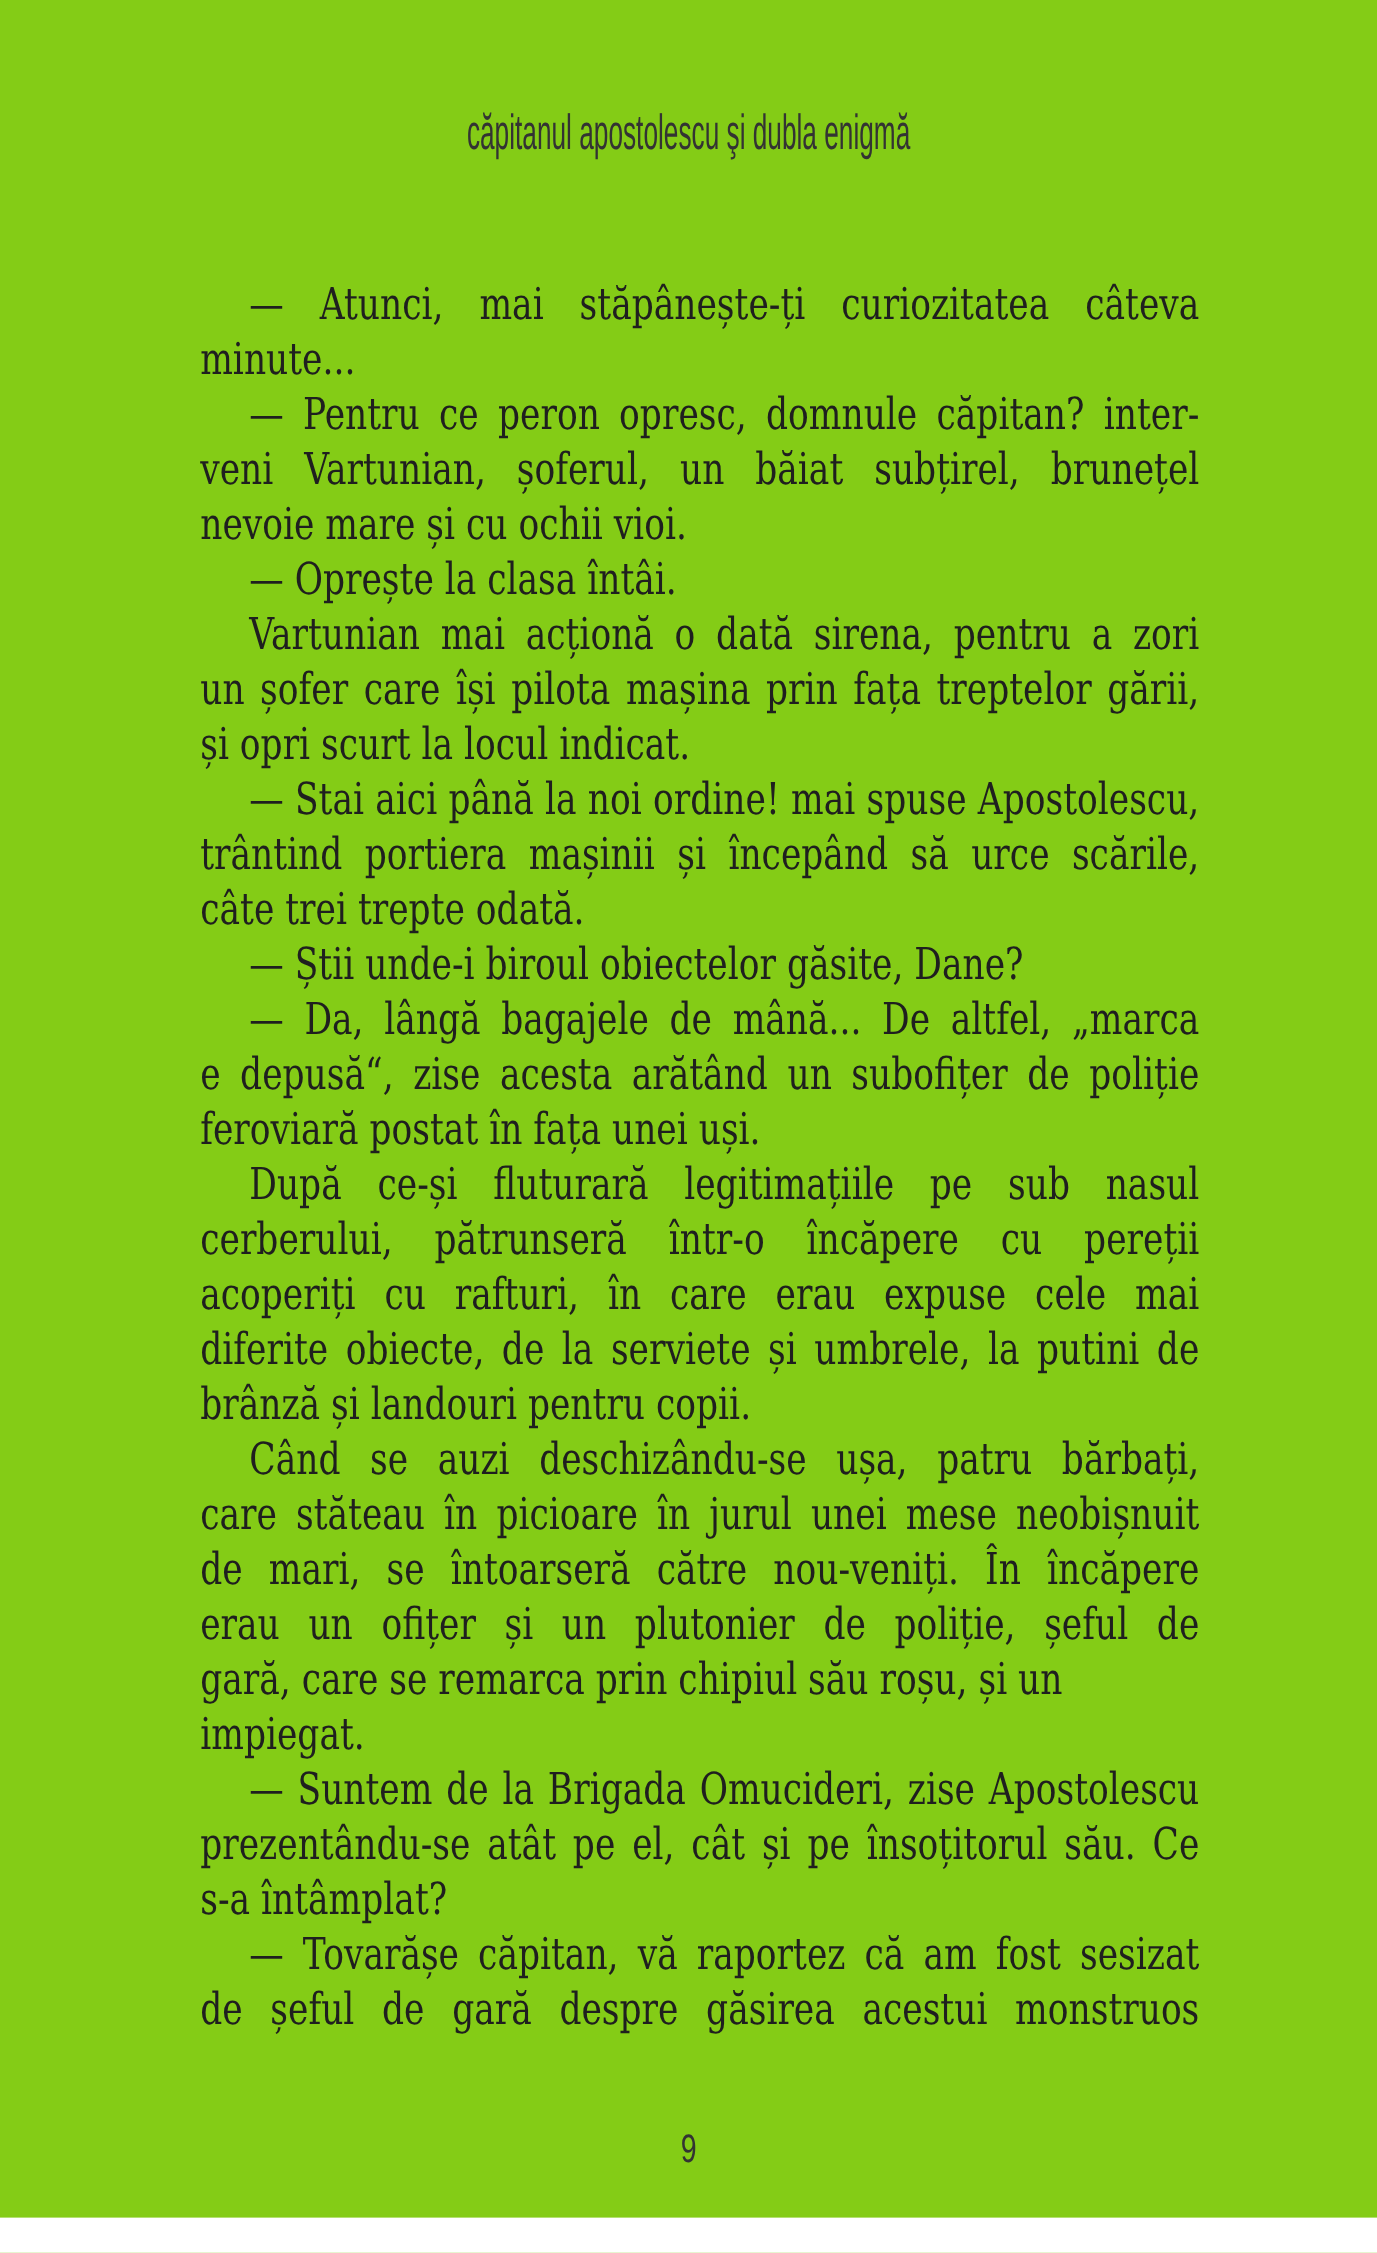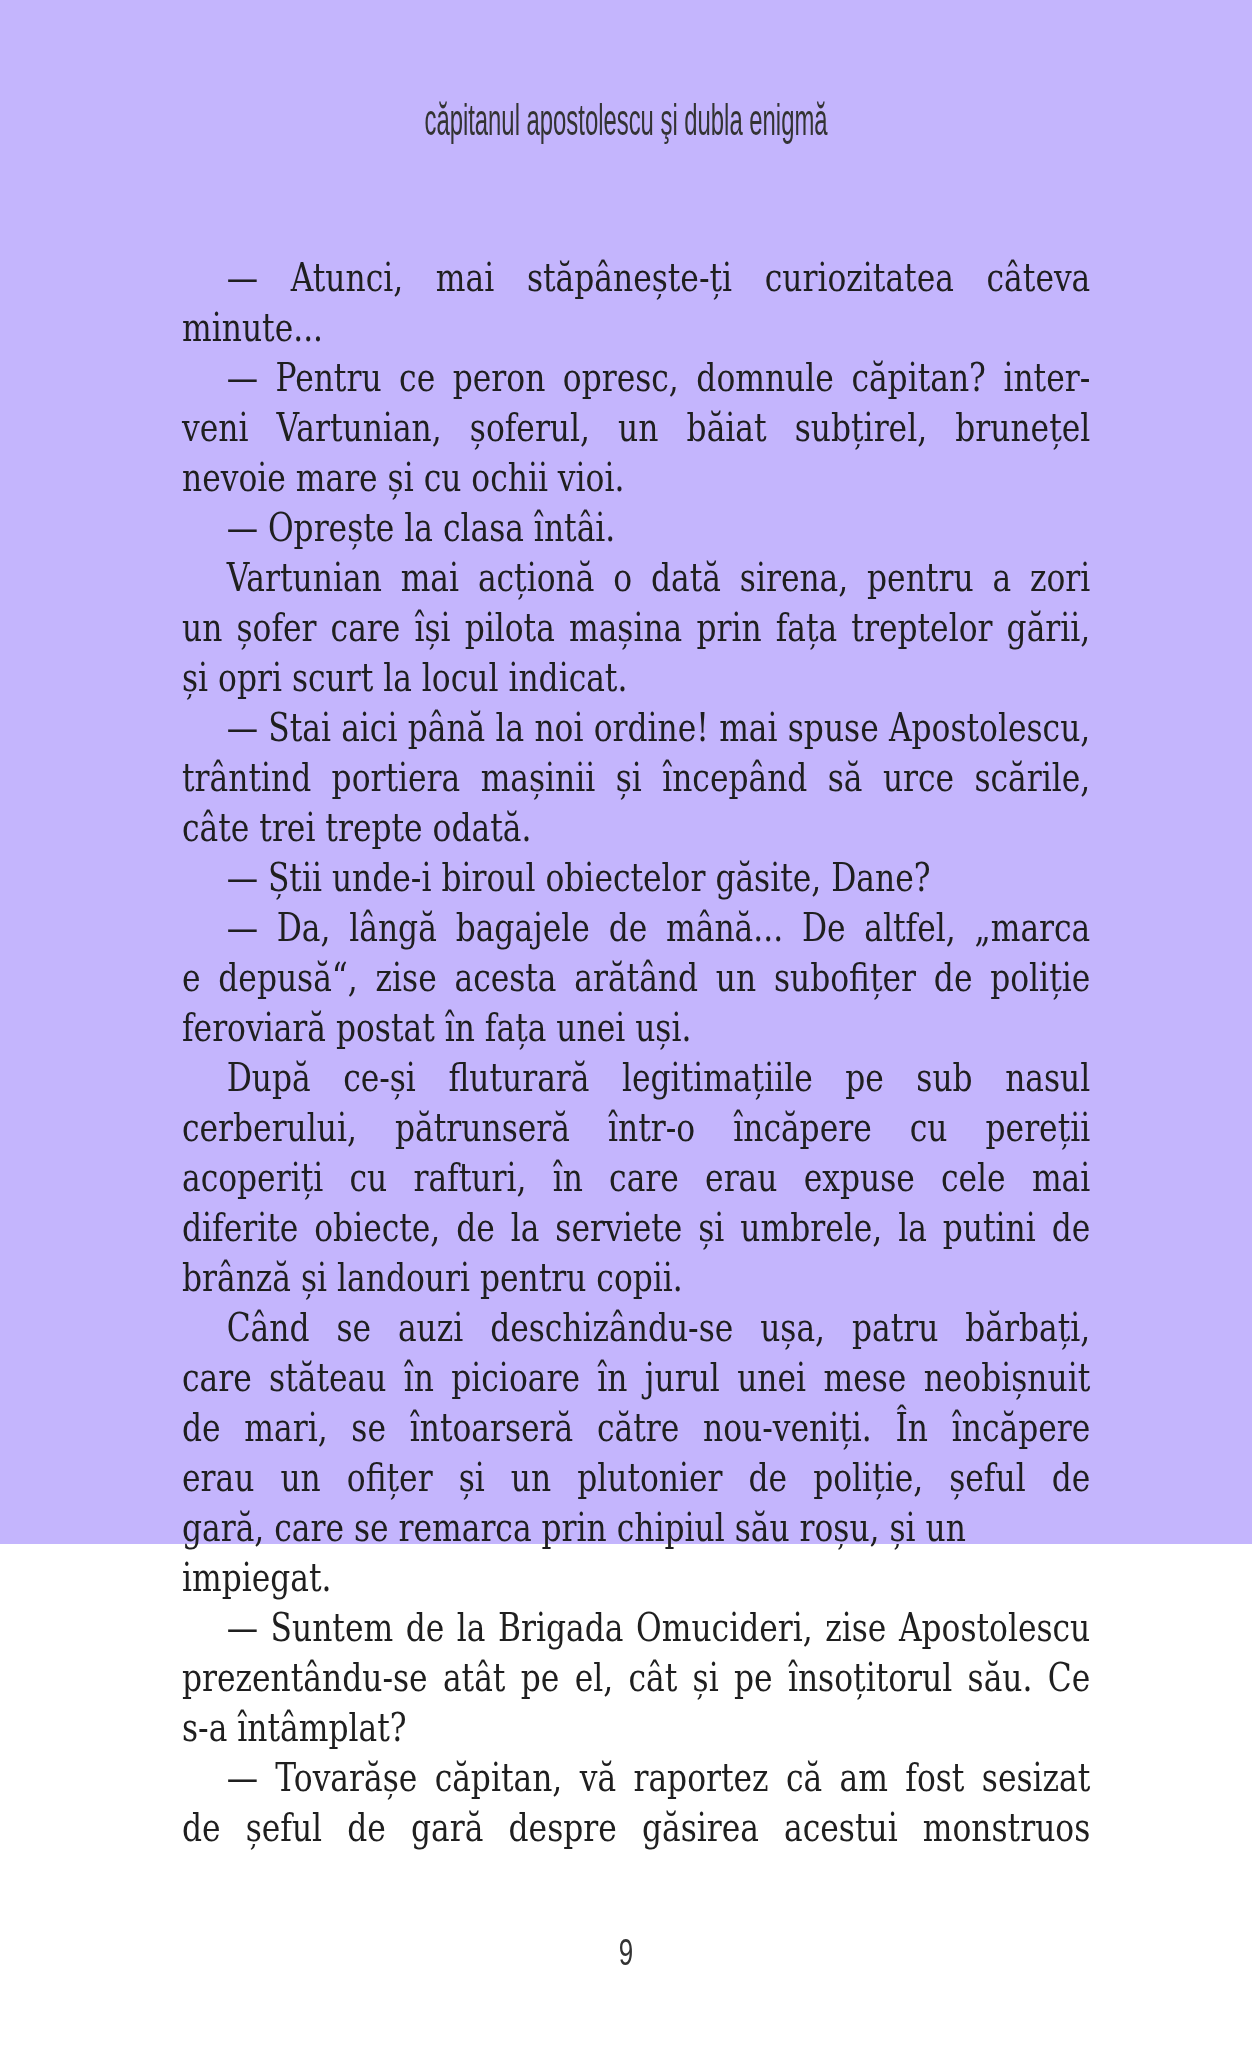--- a/index.html
+++ b/index.html
@@ -8,22 +8,22 @@
   }
   body {
     width: 1252px;
     height: 2048px;
     background: #ffffff;
     overflow: hidden;
   }
   .page {
     position: relative;
     width: 1252px;
-    height: 1544px;
-    background: #c4b5fd;
+    height: 2016px;
+    background: #84cc16;
     font-family: "DejaVu Serif", serif;
   }
   .running-header {
     position: absolute;
     top: 95px;
     left: 0;
     width: 100%;
     text-align: center;
     font-family: "Liberation Sans", sans-serif;
     font-size: 45px;

